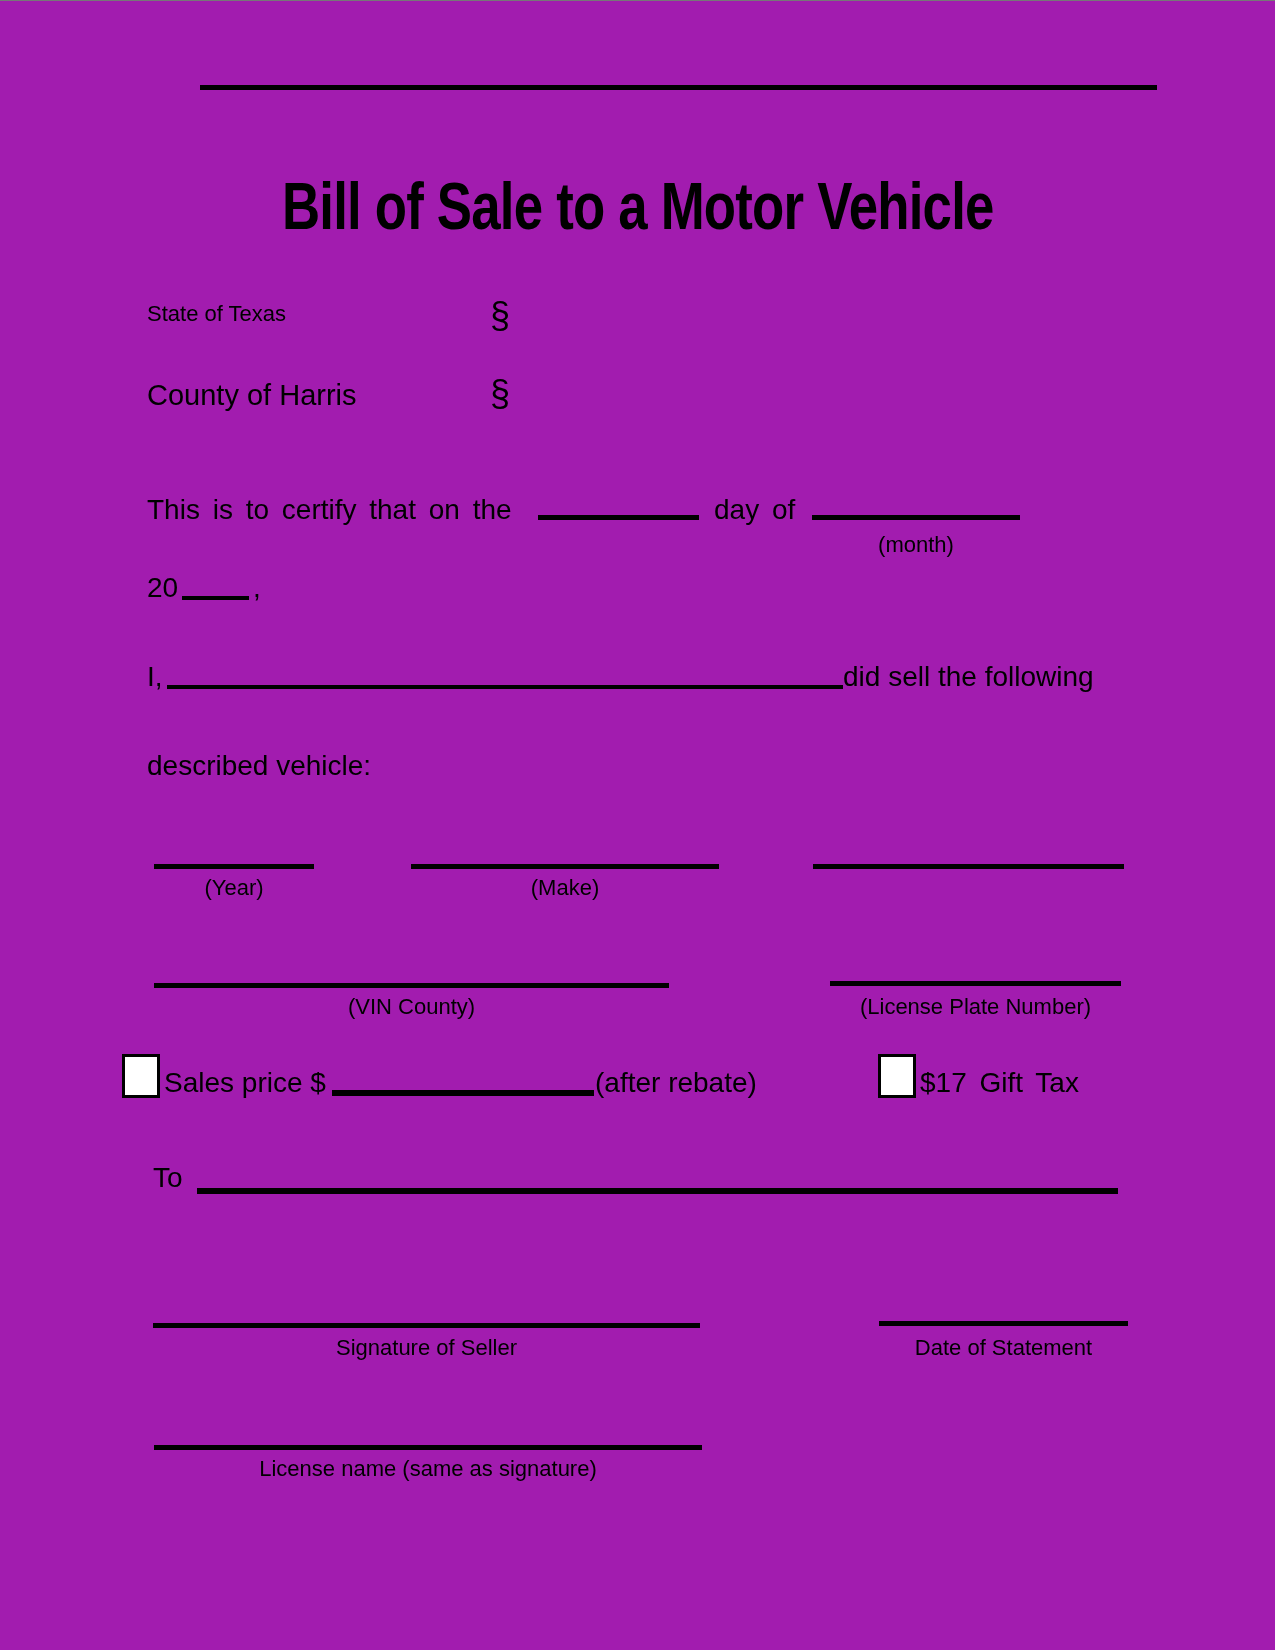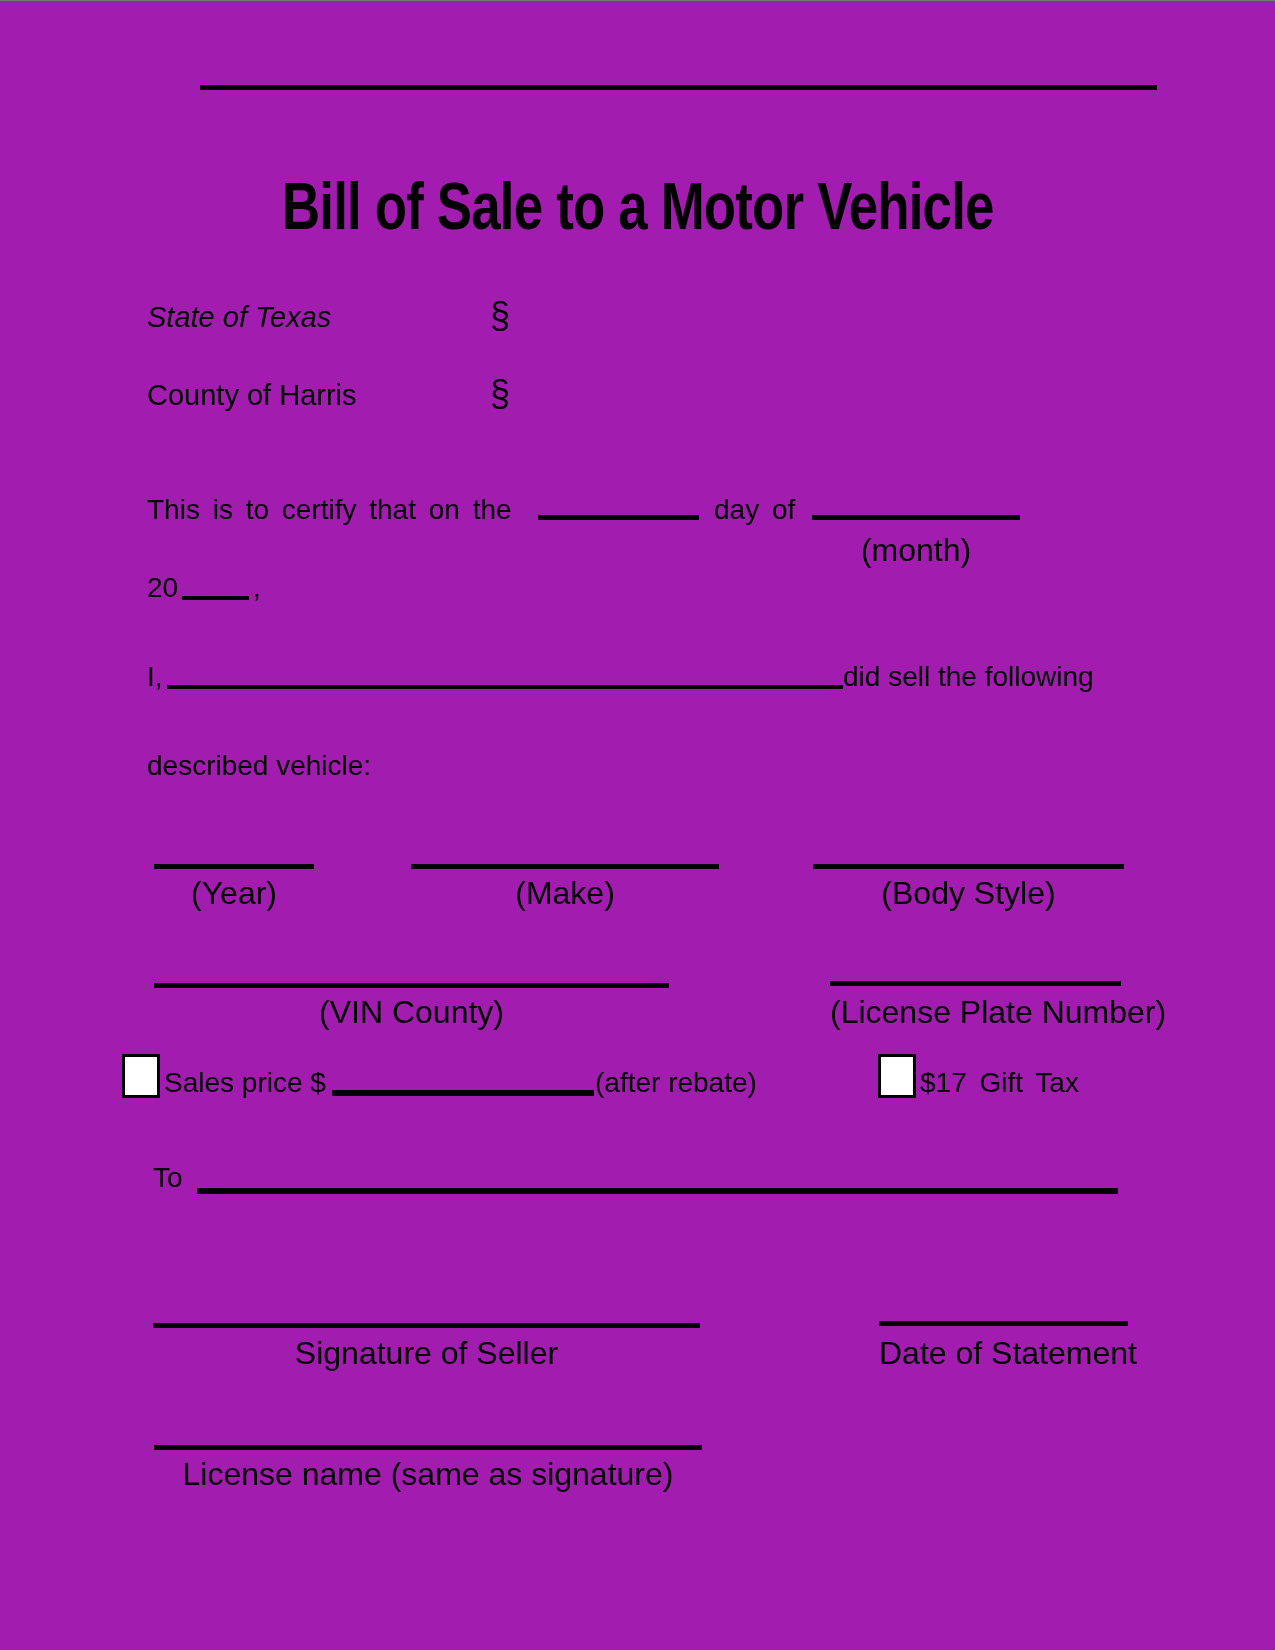--- a/index.html
+++ b/index.html
@@ -17,21 +17,21 @@
   .txt {
     position: absolute;
     font-size: 28px;
     line-height: 1.15;
     color: #000;
     white-space: nowrap;
   }
   .txt.sp { word-spacing: 5px; }
   .cap {
     position: absolute;
-    font-size: 32px;
+    font-size: 22px;
     line-height: 1.15;
     color: #000;
     text-align: center;
     white-space: nowrap;
   }
   .rule, .blank {
     position: absolute;
     background: #000;
   }
   .section-sym {
@@ -66,21 +66,21 @@
 <body>
 
 <div class="page">
 
   <div class="rule" style="left:200px; top:84px; width:957px; height:5px;"></div>
 
   <div class="doc-title" style="top:172px;">
     <span class="squeeze">Bill of Sale to a Motor Vehicle</span>
   </div>
 
-  <div class="txt" style="left:147px; top:300px; font-size:29px;font-style:italic;">State of Texas</div>
+  <div class="txt" style="left:147px; top:300px; font-size:22px;">State of Texas</div>
   <div class="section-sym" style="left:490px; top:297px;">§</div>
 
   <div class="txt" style="left:147px; top:378px; font-size:29px;">County of Harris</div>
   <div class="section-sym" style="left:490px; top:375px;">§</div>
 
   <div class="txt sp" style="left:147px; top:493px;">This is to certify that on the</div>
   <div class="blank" style="left:538px; top:514px; width:161px; height:5px;"></div>
   <div class="txt sp" style="left:714px; top:493px;">day of</div>
   <div class="blank" style="left:812px; top:514px; width:208px; height:5px;"></div>
   <div class="cap" style="left:812px; top:531px; width:208px;">(month)</div>
@@ -93,26 +93,25 @@
   <div class="blank" style="left:167px; top:684px; width:676px; height:4px;"></div>
   <div class="txt" style="left:843px; top:660px;">did sell the following</div>
 
   <div class="txt" style="left:147px; top:749px;">described vehicle:</div>
 
   <div class="blank" style="left:154px; top:863px; width:160px; height:5px;"></div>
   <div class="blank" style="left:411px; top:863px; width:308px; height:5px;"></div>
   <div class="blank" style="left:813px; top:863px; width:311px; height:5px;"></div>
   <div class="cap" style="left:154px; top:874px; width:160px;">(Year)</div>
   <div class="cap" style="left:411px; top:874px; width:308px;">(Make)</div>
-  <div class="cap" style="left:813px; top:874px; width:311px;">(Body Style)</div>
 
   <div class="blank" style="left:154px; top:982px; width:515px; height:5px;"></div>
   <div class="blank" style="left:830px; top:980px; width:291px; height:5px;"></div>
   <div class="cap" style="left:154px; top:993px; width:515px;">(VIN County)</div>
-  <div class="cap" style="left:830px; top:993px; width:291px;text-align:right;">(License Plate Number)</div>
+  <div class="cap" style="left:830px; top:993px; width:291px;">(License Plate Number)</div>
 
   <div class="checkbox" style="left:122px; top:1053px; width:38px; height:44px;"></div>
   <div class="txt" style="left:164px; top:1066px;">Sales price $</div>
   <div class="blank" style="left:332px; top:1089px; width:262px; height:6px;"></div>
   <div class="txt" style="left:595px; top:1066px;">(after rebate)</div>
 
   <div class="checkbox" style="left:878px; top:1053px; width:38px; height:44px;"></div>
   <div class="txt sp" style="left:920px; top:1066px;">$17 Gift Tax</div>
 
   <div class="txt" style="left:153px; top:1161px;">To</div>

